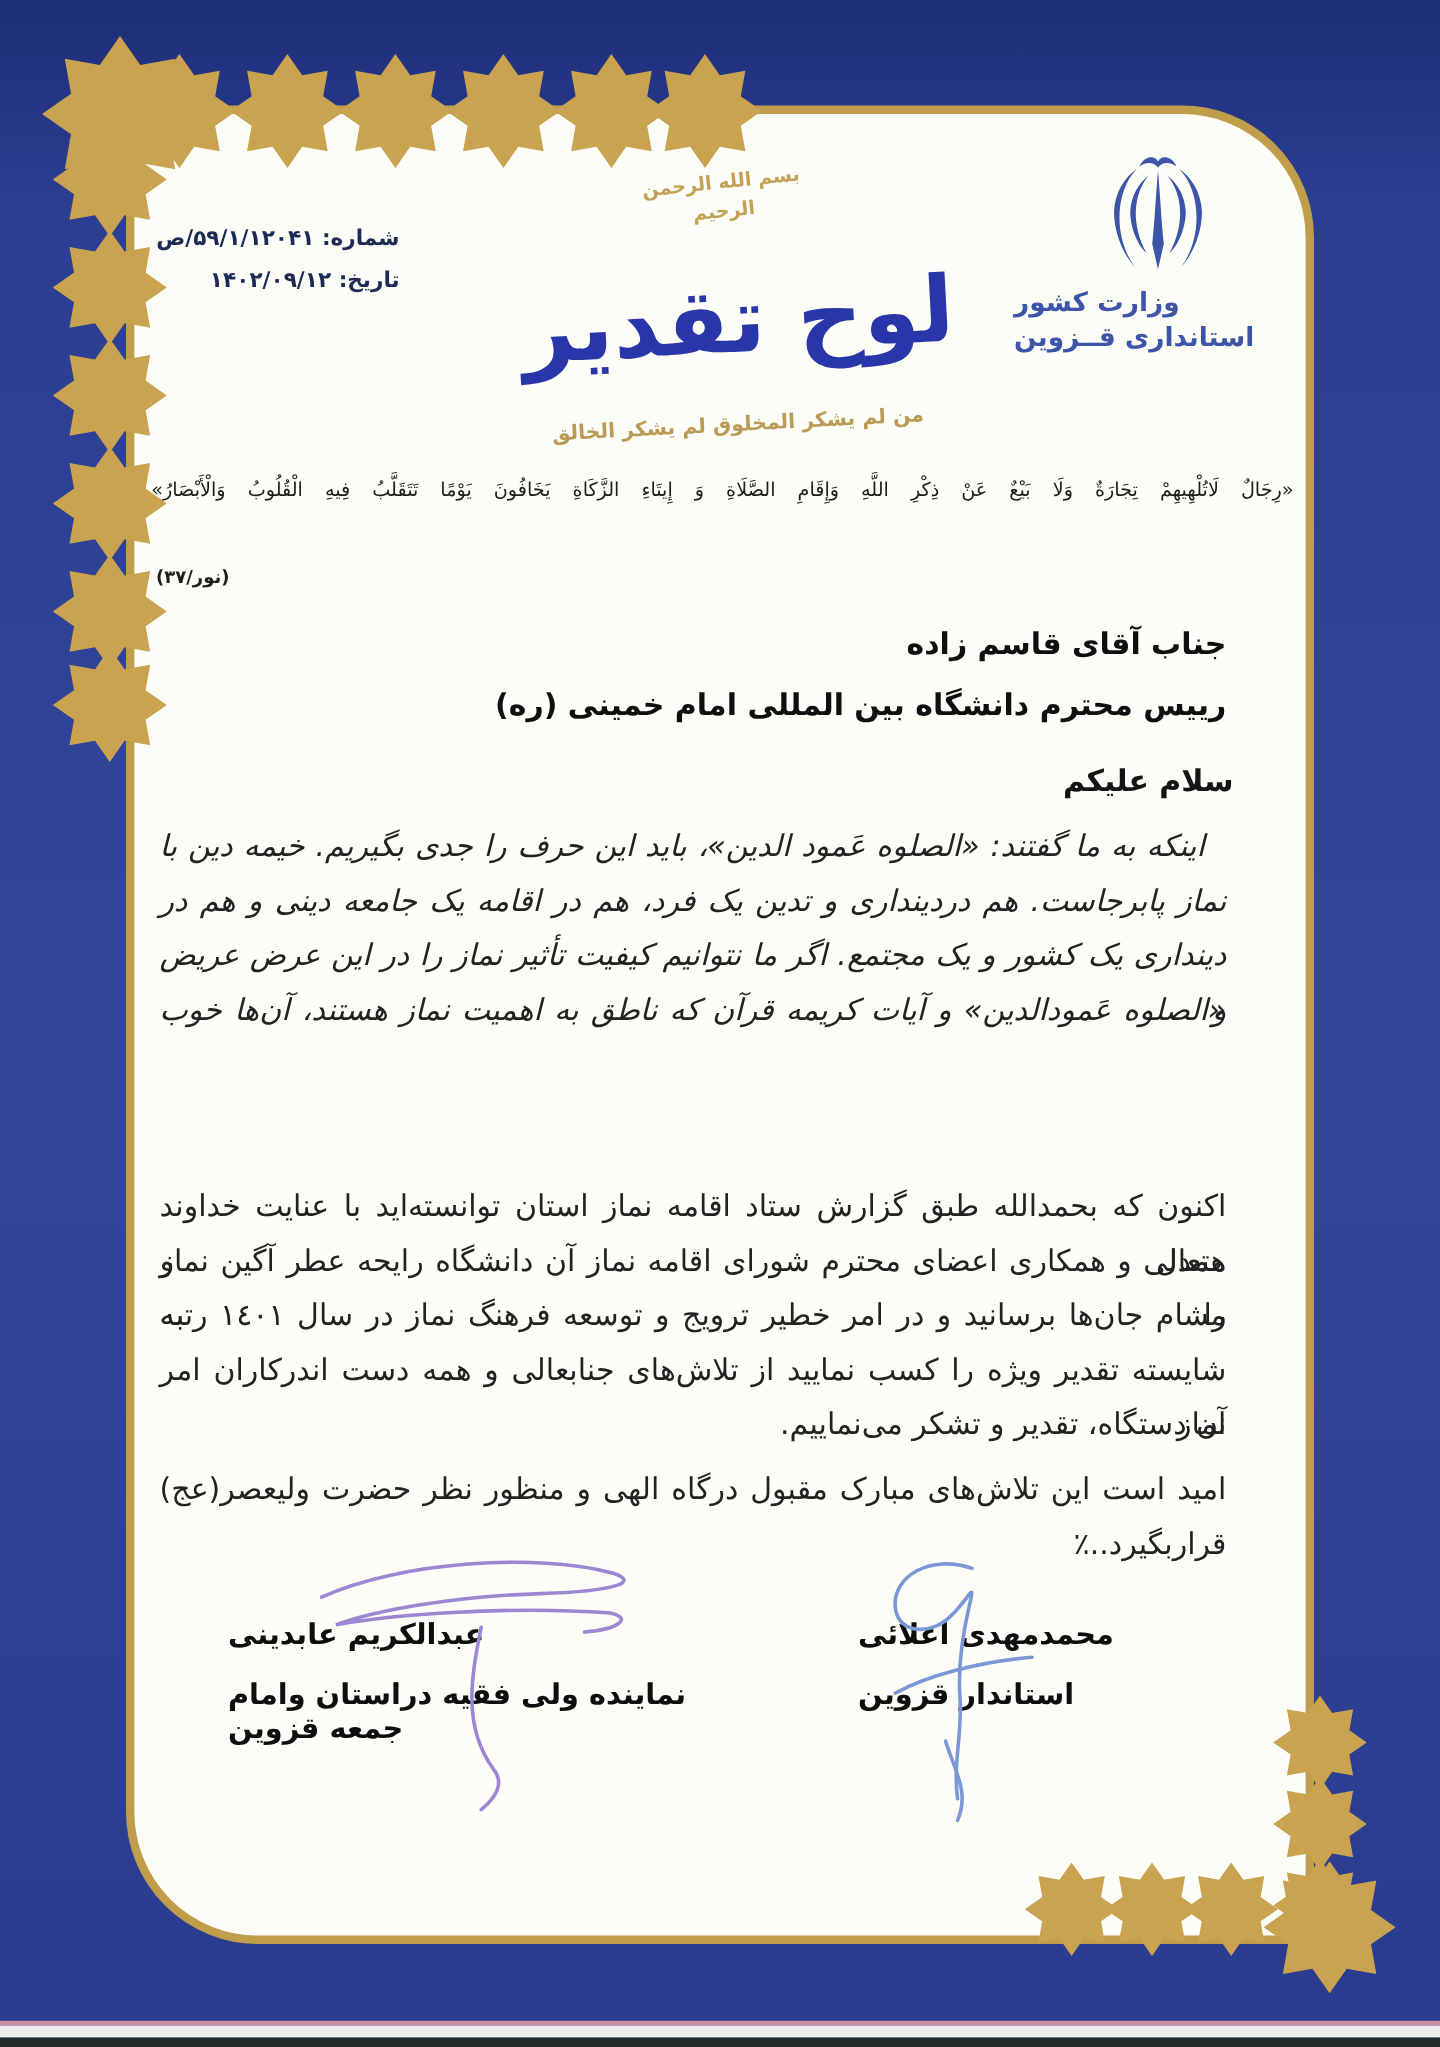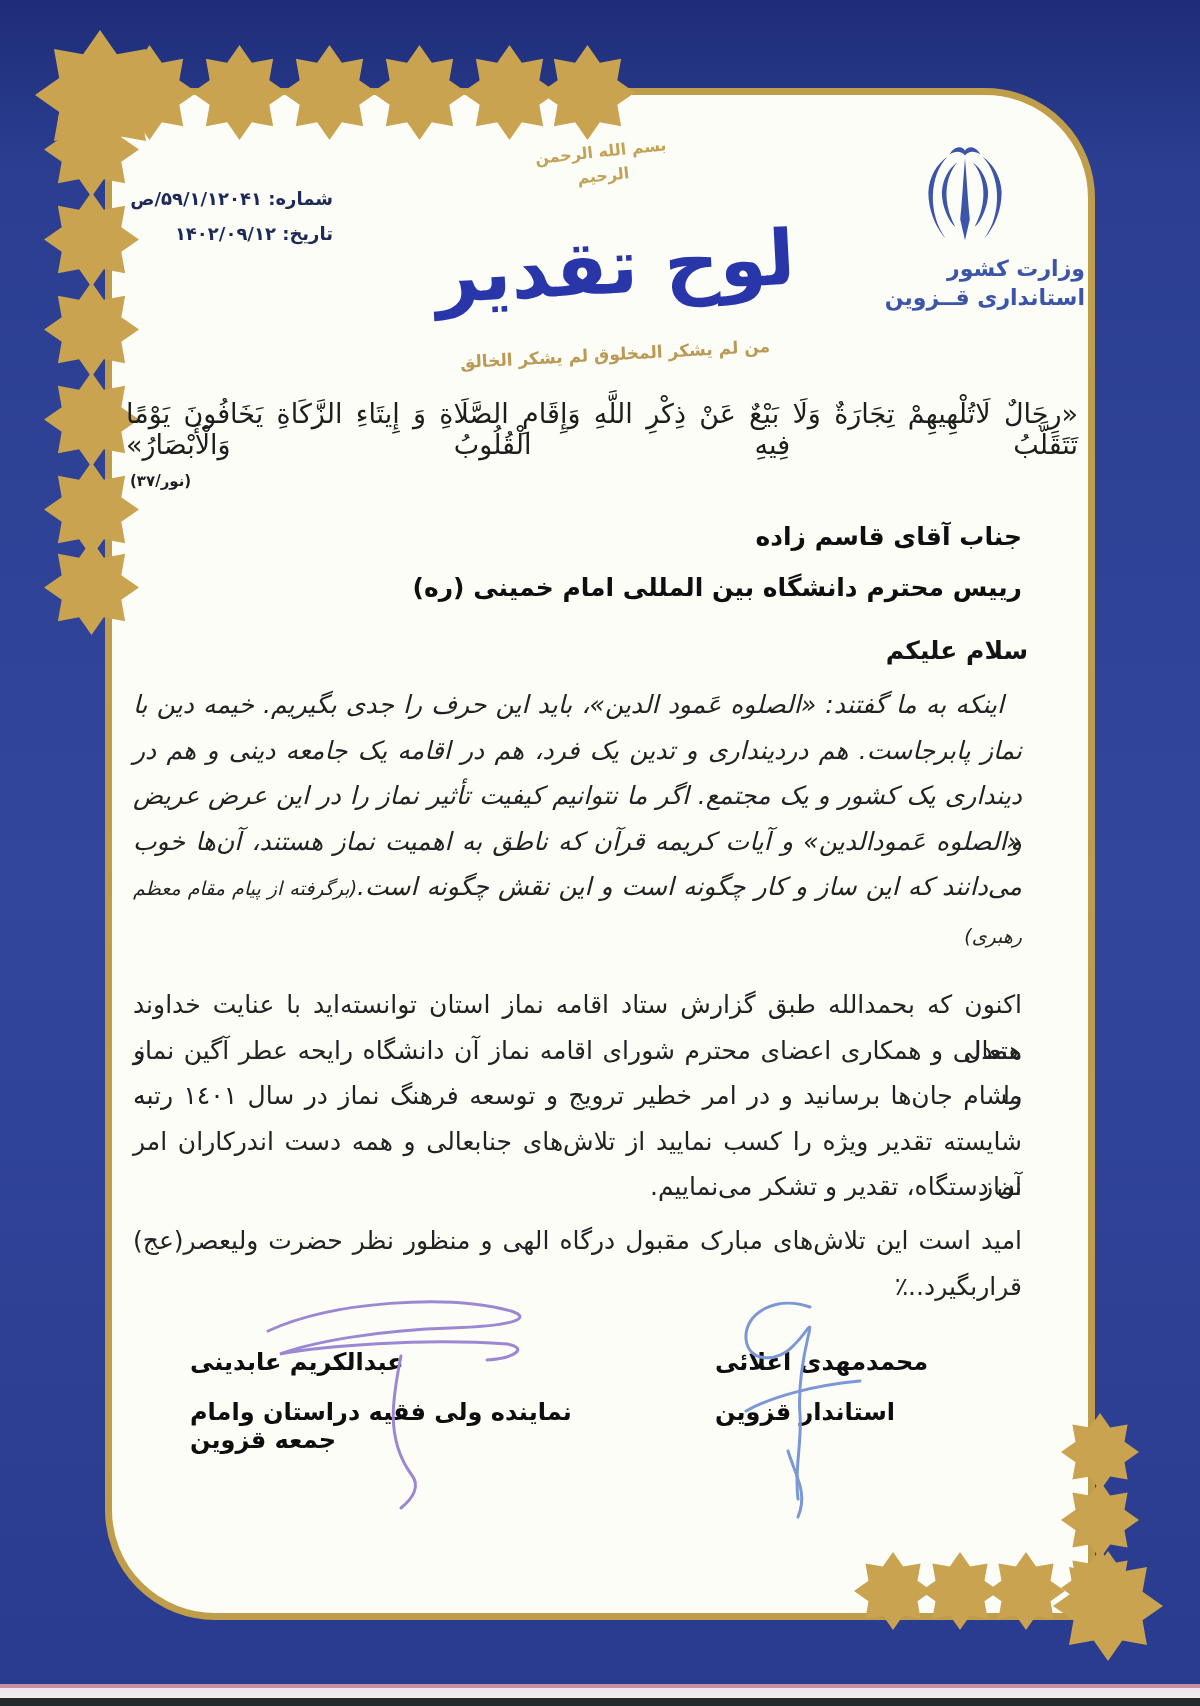--- a/index.html
+++ b/index.html
@@ -30,27 +30,27 @@
   }
   .main-title{
     position:absolute;left:390px;top:222px;width:450px;text-align:center;
     color:#2936a9;font-size:76px;font-weight:bold;direction:rtl;
     transform:rotate(-3deg);letter-spacing:1px;
   }
   .hadith{
     position:absolute;left:420px;top:344px;width:390px;text-align:center;
     color:#bb9a55;font-size:17px;font-weight:bold;direction:rtl;transform:rotate(-3deg);
   }
-  .org{position:absolute;left:845px;top:142px;width:240px;text-align:right;direction:rtl;}
+  .org{position:absolute;left:845px;top:126px;width:240px;text-align:left;direction:rtl;}
   .org svg{display:block;margin:0 auto;}
   .org .ministry{margin-top:6px;color:#3c55a8;font-size:22px;font-weight:bold;}
   .org .governorate{margin-top:4px;color:#3c55a8;font-size:22px;font-weight:bold;}
   .verse{
     position:absolute;left:126px;top:398px;width:952px;direction:rtl;
-    color:#1d1d1d;font-size:27px;text-align:justify;text-align-last:justify;
+    color:#1d1d1d;font-size:16px;text-align:justify;text-align-last:justify;
   }
   .citation{position:absolute;left:130px;top:472px;color:#1d1d1d;font-size:15px;font-weight:bold;direction:rtl;}
   .recipient{position:absolute;left:133px;top:516px;width:889px;direction:rtl;text-align:right;color:#0f0f0f;}
   .recipient .ln{font-size:25px;font-weight:bold;margin-bottom:9px;line-height:42px;}
   .salutation{position:absolute;left:139px;top:636px;width:889px;direction:rtl;text-align:right;
     color:#141414;font-size:25px;font-weight:bold;}
   .para{position:absolute;left:133px;width:889px;direction:rtl;color:#222;font-size:25px;}
   .para .ln{height:45.5px;line-height:45.5px;white-space:nowrap;}
   .jl{text-align:justify;text-align-last:justify;white-space:normal !important;}
   .rl{text-align:right;}
@@ -137,21 +137,20 @@
     <div class="ln">رییس محترم دانشگاه بین المللی امام خمینی (ره)</div>
   </div>
 
   <div class="salutation">سلام علیکم</div>
 
   <div class="para" id="para1">
     <div class="ln jl indent">اینکه به ما گفتند: «الصلوه عَمود الدین»، باید این حرف را جدی بگیریم. خیمه دین با</div>
     <div class="ln jl">نماز پابرجاست. هم دردینداری و تدین یک فرد، هم در اقامه یک جامعه دینی و هم در</div>
     <div class="ln jl">دینداری یک کشور و یک مجتمع. اگر ما نتوانیم کیفیت تأثیر نماز را در این عرض عریض و</div>
     <div class="ln jl">«الصلوه عَمودالدین» و آیات کریمه قرآن که ناطق به اهمیت نماز هستند، آن‌ها خوب</div>
-    <div class="ln jl"><span>می‌دانند که این ساز و کار چگونه است و این نقش چگونه است.</span><span class="note">(برگرفته از پیام مقام معظم رهبری)</span></div>
   </div>
 
   <div class="para" id="para2">
     <div class="ln jl">اکنون که بحمدالله طبق گزارش ستاد اقامه نماز استان توانسته‌اید با عنایت خداوند متعال و</div>
     <div class="ln jl">همدلی و همکاری اعضای محترم شورای اقامه نماز آن دانشگاه رایحه عطر آگین نماز را به</div>
     <div class="ln jl">مشام جان‌ها برسانید و در امر خطیر ترویج و توسعه فرهنگ نماز در سال ١٤٠١ رتبه</div>
     <div class="ln jl">شایسته تقدیر ویژه را کسب نمایید از تلاش‌های جنابعالی و همه دست اندرکاران امر نماز</div>
     <div class="ln rl">آن دستگاه، تقدیر و تشکر می‌نماییم.</div>
   </div>
 

